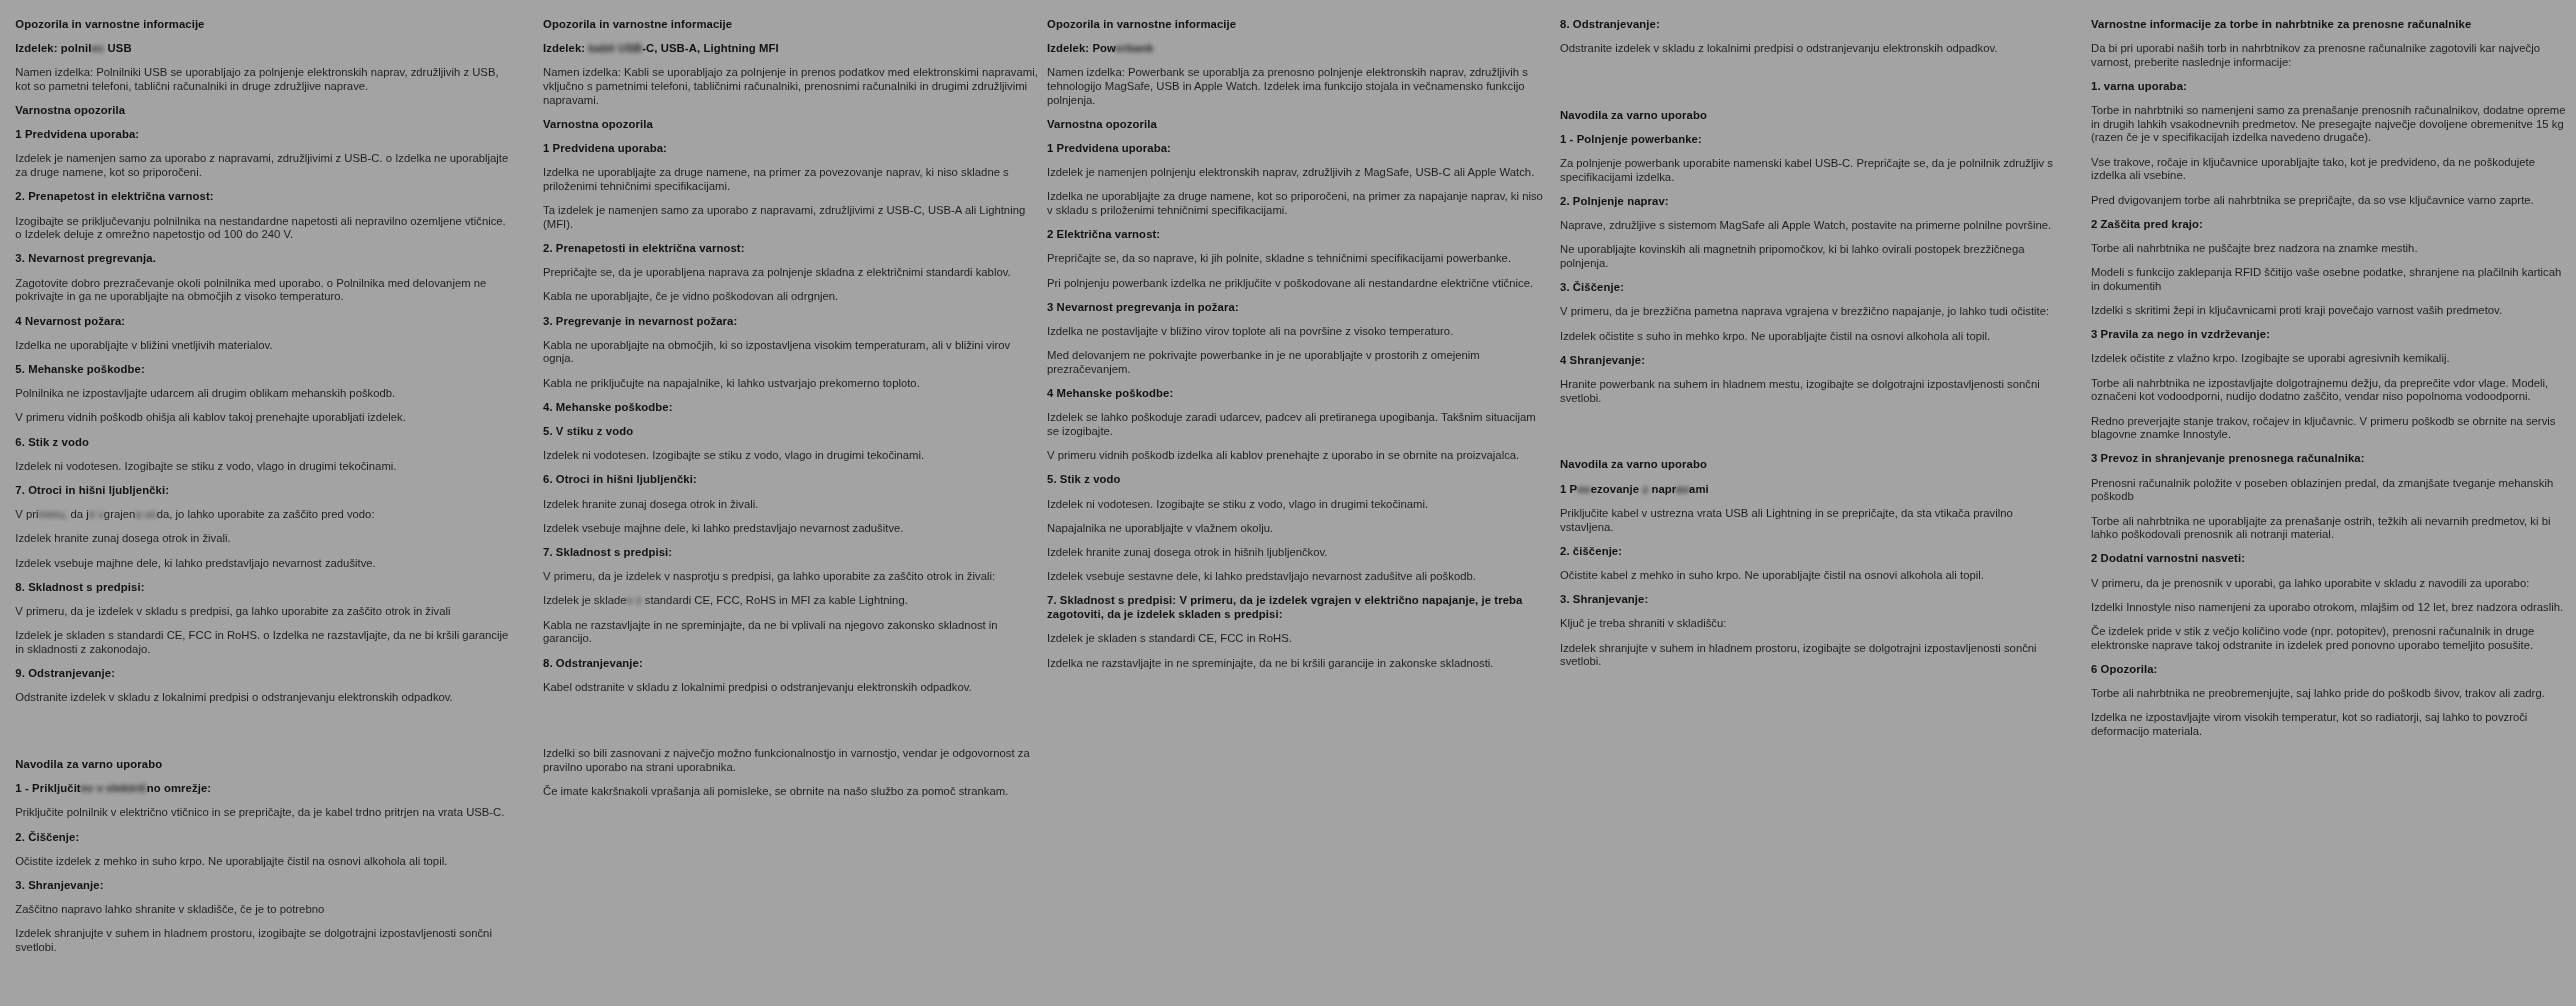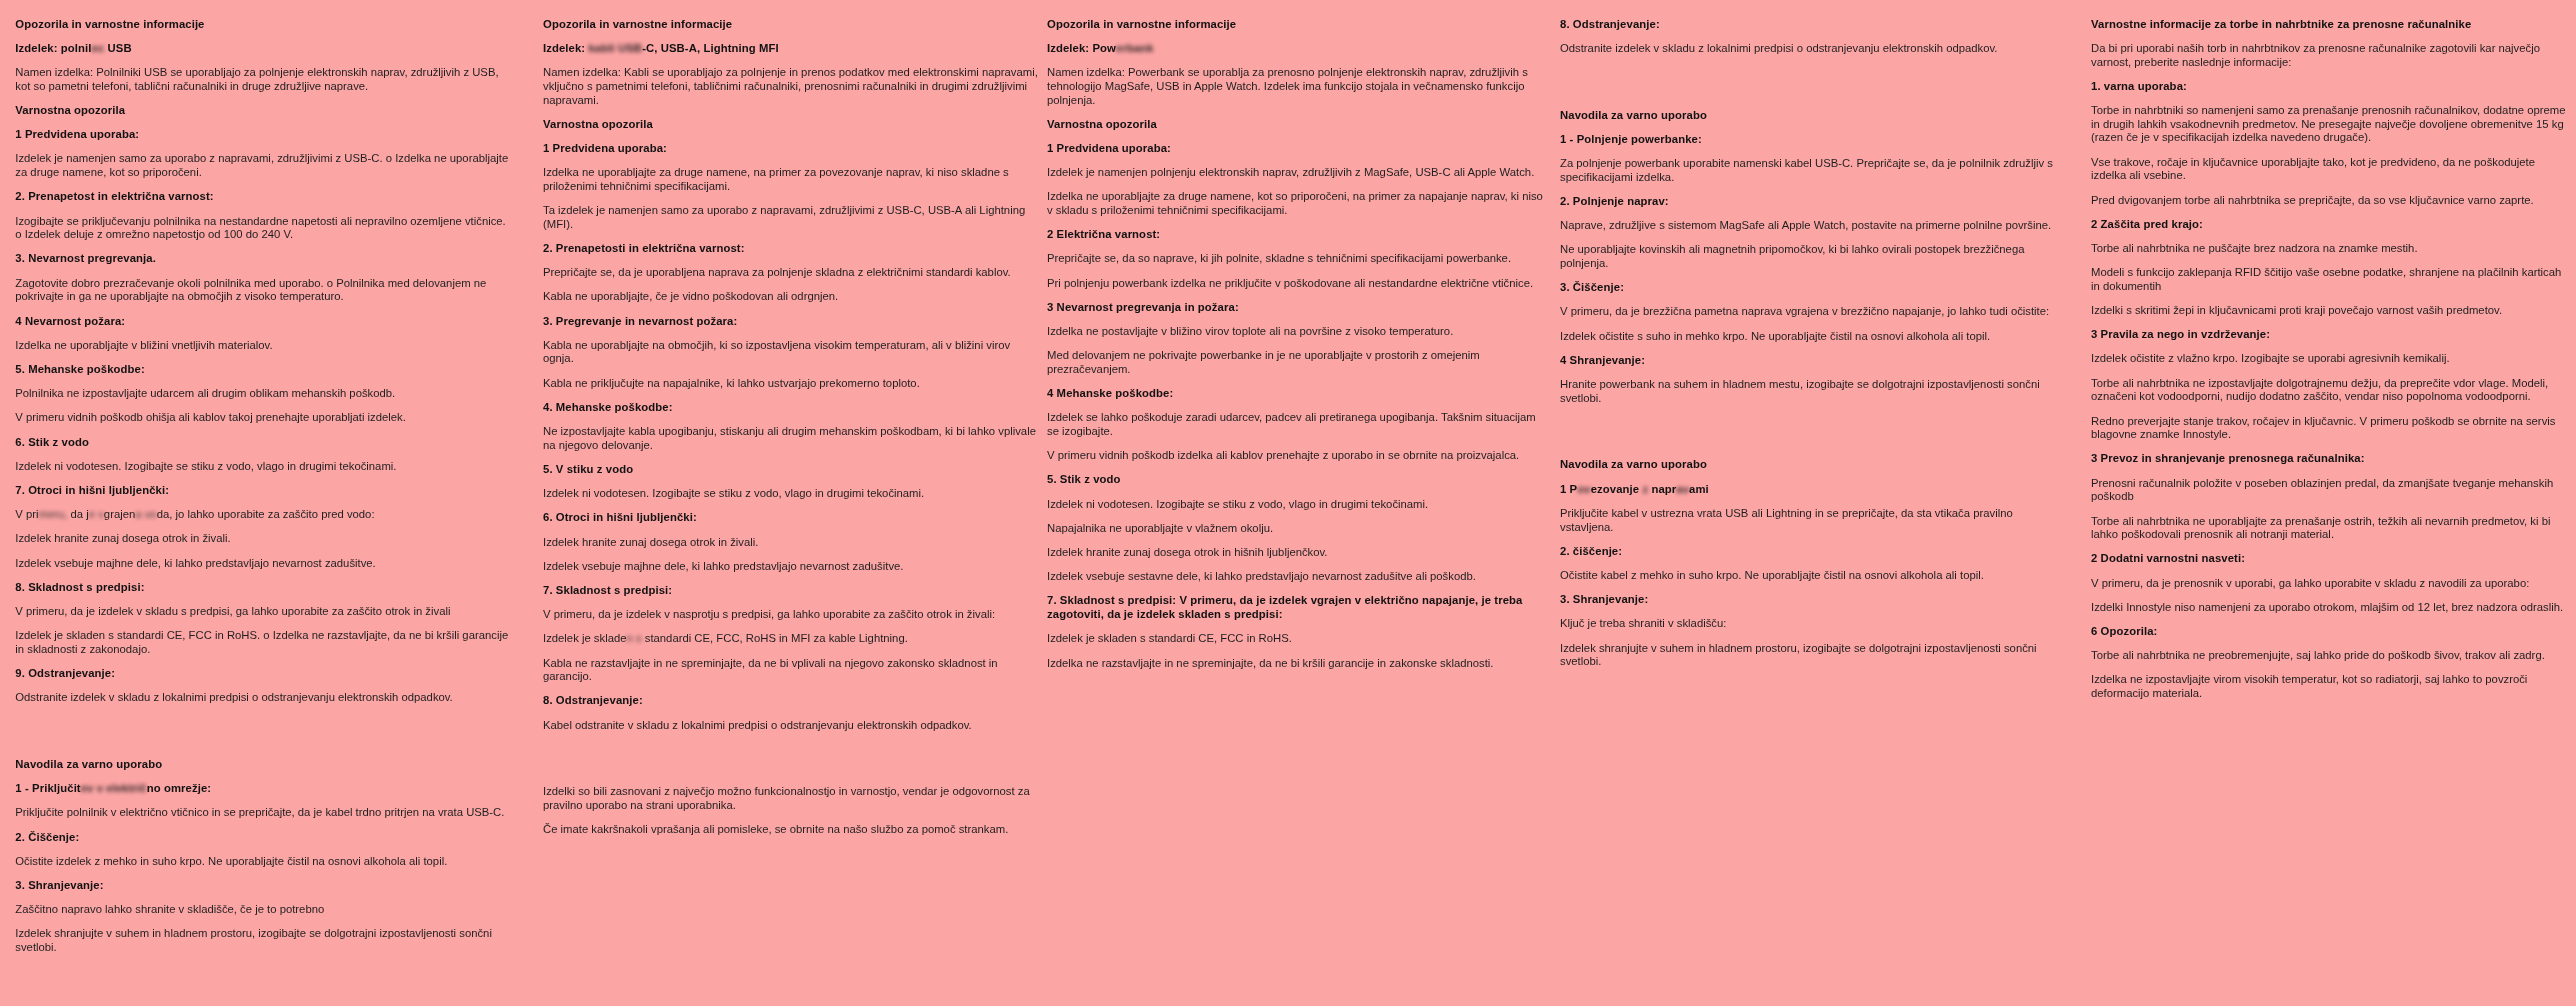--- a/index.html
+++ b/index.html
@@ -1,19 +1,19 @@
 <!DOCTYPE html>
 <html style="font-size:13px"><head>
 <meta charset="utf-8">
 <style>
   html,body{margin:0;padding:0;background:#ffffff;}
   .page{
     position:relative;
     width:2576px;height:1006px;
-    background:#fca5a5;
+    background:#a3a3a3;
     font-family:"Liberation Sans",sans-serif;
     font-size:11.3px;
     line-height:13.7px;
     color:#1f1f1f;
     overflow:hidden;
   }
   .col{position:absolute;top:17.7px;}
   .col-1{left:15.3px;width:497px;}
   .col-2{left:543px;width:497px;}
   .col-3{left:1047px;width:497px;}
@@ -73,21 +73,20 @@
       <div class="block h"><span>1 Predvidena uporaba:</span></div>
       <div class="block p"><span>Izdelka ne uporabljajte za druge namene, na primer za povezovanje naprav, ki niso skladne s priloženimi tehničnimi specifikacijami.</span></div>
       <div class="block p"><span>Ta izdelek je namenjen samo za uporabo z napravami, združljivimi z USB-C, USB-A ali Lightning (MFI).</span></div>
       <div class="block h"><span>2. Prenapetosti in električna varnost:</span></div>
       <div class="block p"><span>Prepričajte se, da je uporabljena naprava za polnjenje skladna z električnimi standardi kablov.</span></div>
       <div class="block p"><span>Kabla ne uporabljajte, če je vidno poškodovan ali odrgnjen.</span></div>
       <div class="block h"><span>3. Pregrevanje in nevarnost požara:</span></div>
       <div class="block p"><span>Kabla ne uporabljajte na območjih, ki so izpostavljena visokim temperaturam, ali v bližini virov ognja.</span></div>
       <div class="block p"><span>Kabla ne priključujte na napajalnike, ki lahko ustvarjajo prekomerno toploto.</span></div>
       <div class="block h"><span>4. Mehanske poškodbe:</span></div>
-      <div class="block p"><span>Ne izpostavljajte kabla upogibanju, stiskanju ali drugim mehanskim poškodbam, ki bi lahko vplivale na njegovo delovanje.</span></div>
       <div class="block h"><span>5. V stiku z vodo</span></div>
       <div class="block p"><span>Izdelek ni vodotesen. Izogibajte se stiku z vodo, vlago in drugimi tekočinami.</span></div>
       <div class="block h"><span>6. Otroci in hišni ljubljenčki:</span></div>
       <div class="block p"><span>Izdelek hranite zunaj dosega otrok in živali.</span></div>
       <div class="block p"><span>Izdelek vsebuje majhne dele, ki lahko predstavljajo nevarnost zadušitve.</span></div>
       <div class="block h"><span>7. Skladnost s predpisi:</span></div>
       <div class="block p"><span>V primeru, da je izdelek v nasprotju s predpisi, ga lahko uporabite za zaščito otrok in živali:</span></div>
       <div class="block p"><span>Izdelek je sklade</span><span class="bl">n s</span><span> standardi CE, FCC, RoHS in MFI za kable Lightning.</span></div>
       <div class="block p"><span>Kabla ne razstavljajte in ne spreminjajte, da ne bi vplivali na njegovo zakonsko skladnost in garancijo.</span></div>
       <div class="block h"><span>8. Odstranjevanje:</span></div>
@@ -158,18 +157,19 @@
       <div class="block h"><span>3 Pravila za nego in vzdrževanje:</span></div>
       <div class="block p"><span>Izdelek očistite z vlažno krpo. Izogibajte se uporabi agresivnih kemikalij.</span></div>
       <div class="block p"><span>Torbe ali nahrbtnika ne izpostavljajte dolgotrajnemu dežju, da preprečite vdor vlage. Modeli, označeni kot vodoodporni, nudijo dodatno zaščito, vendar niso popolnoma vodoodporni.</span></div>
       <div class="block p"><span>Redno preverjajte stanje trakov, ročajev in ključavnic. V primeru poškodb se obrnite na servis blagovne znamke Innostyle.</span></div>
       <div class="block h"><span>3 Prevoz in shranjevanje prenosnega računalnika:</span></div>
       <div class="block p"><span>Prenosni računalnik položite v poseben oblazinjen predal, da zmanjšate tveganje mehanskih poškodb</span></div>
       <div class="block p"><span>Torbe ali nahrbtnika ne uporabljajte za prenašanje ostrih, težkih ali nevarnih predmetov, ki bi lahko poškodovali prenosnik ali notranji material.</span></div>
       <div class="block h"><span>2 Dodatni varnostni nasveti:</span></div>
       <div class="block p"><span>V primeru, da je prenosnik v uporabi, ga lahko uporabite v skladu z navodili za uporabo:</span></div>
       <div class="block p"><span>Izdelki Innostyle niso namenjeni za uporabo otrokom, mlajšim od 12 let, brez nadzora odraslih.</span></div>
+      <div class="block p"><span>Če izdelek pride v stik z večjo količino vode (npr. potopitev), prenosni računalnik in druge elektronske naprave takoj odstranite in izdelek pred ponovno uporabo temeljito posušite.</span></div>
       <div class="block h"><span>6 Opozorila:</span></div>
       <div class="block p"><span>Torbe ali nahrbtnika ne preobremenjujte, saj lahko pride do poškodb šivov, trakov ali zadrg.</span></div>
       <div class="block p"><span>Izdelka ne izpostavljajte virom visokih temperatur, kot so radiatorji, saj lahko to povzroči deformacijo materiala.</span></div>
     </div>
 </div>
 
 
 </body></html>

